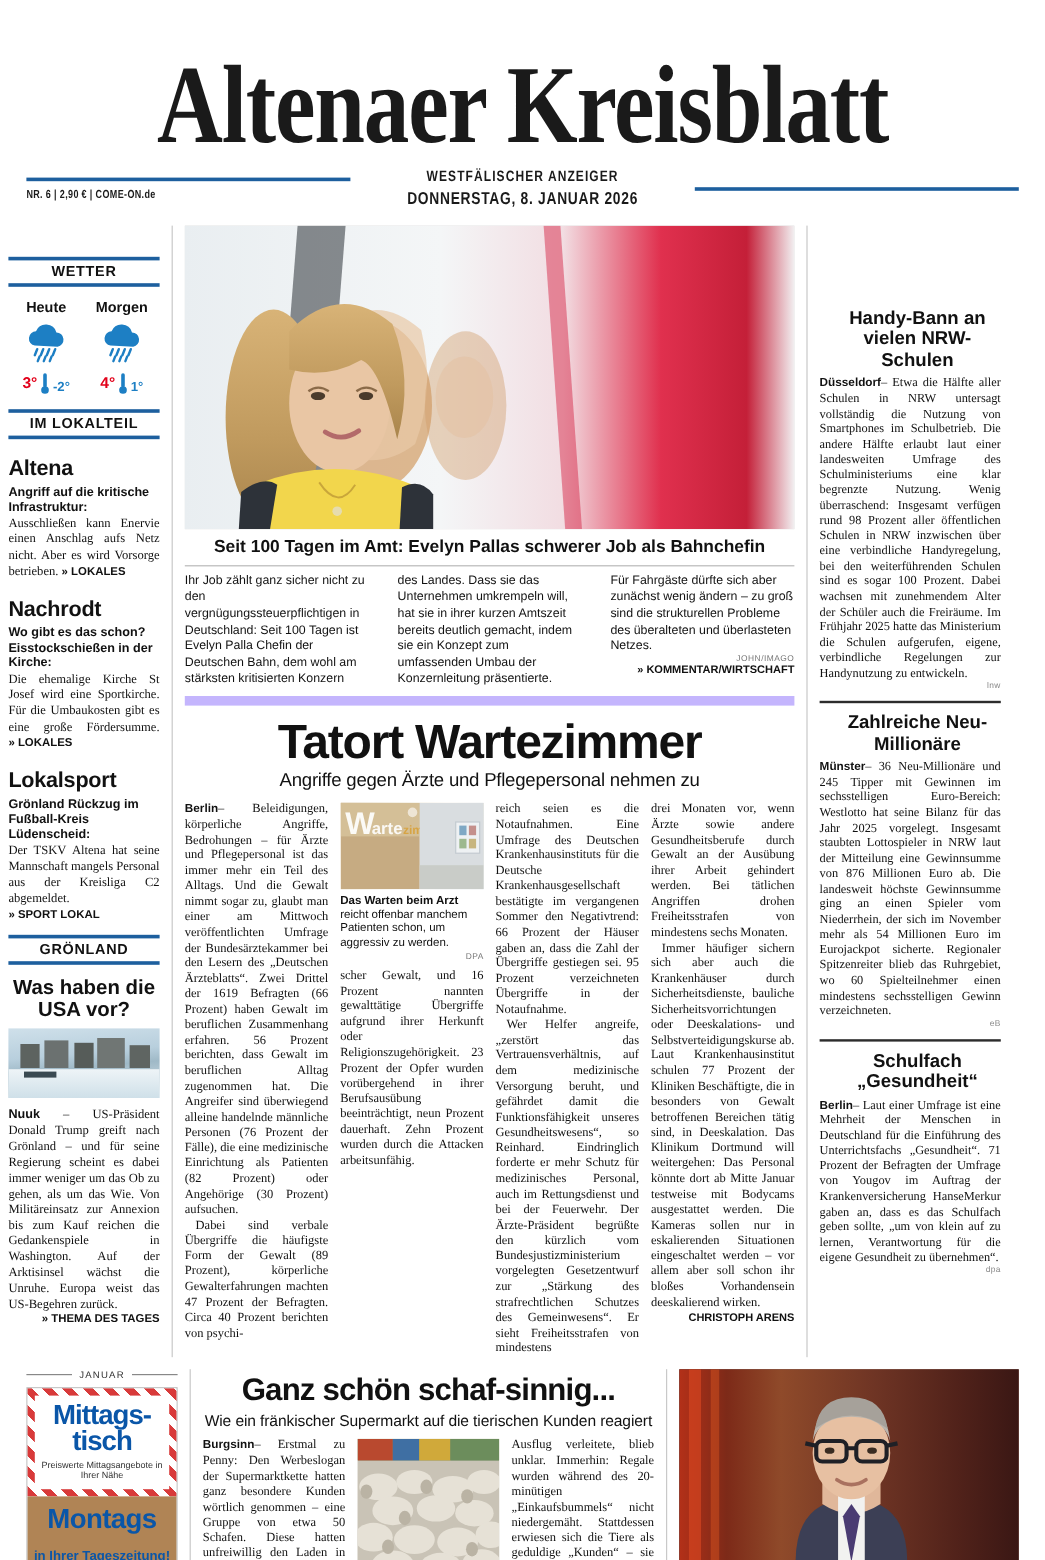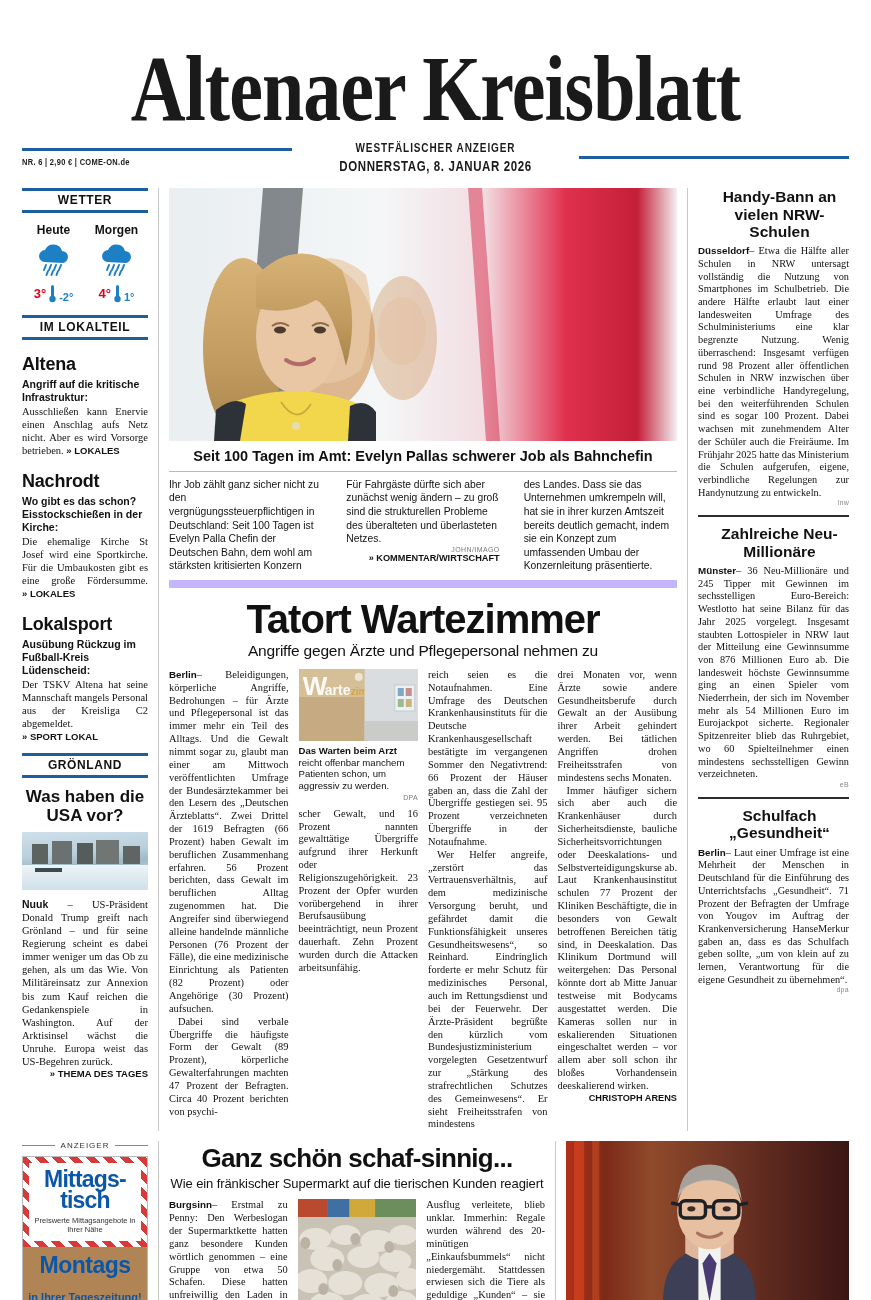--- a/index.html
+++ b/index.html
@@ -47,23 +47,24 @@
     font-size: 7.5px; font-weight:700; letter-spacing:0.3px; color:#1a1a1a;
     margin-top: 6px; transform: scaleY(1.3); transform-origin: left center;
     display:block;
   }
   .mh-left { flex: 0 0 270px; }
   .mh-right { flex: 0 0 270px; display:flex; justify-content:flex-end; }
 
   
   .grid {
     display: flex;
-    padding: 0 22px;
+    padding: 0 7px;
     margin-top: 16px;
     gap: 0;
+    align-items: center;
   }
   .col-left  { width: 136px; flex: 0 0 136px; padding-right: 10px; }
   .col-mid   { width: 530px; flex: 0 0 530px; padding: 0 10px;
                border-left: 1px solid #c9c9c9; border-right: 1px solid #c9c9c9; }
   .col-right { width: 161px; flex: 0 0 161px; padding-left: 10px; }
 
   
   .kicker-bar {
     border-top: 3px solid #1d5f9e;
     border-bottom: 3px solid #1d5f9e;
@@ -289,21 +290,21 @@
         <div class="sb-h2">Nachrodt</div>
         <div class="sb-lead">Wo gibt es das schon? Eisstockschießen in der Kirche:</div>
         <div class="sb-body">
           <span>Die ehemalige Kirche St Josef wird eine Sportkirche. Für die Umbaukosten gibt es eine große Fördersumme.</span>
           <span class="ref">» LOKALES</span>
         </div>
       </div>
 
       <div>
         <div class="sb-h2">Lokalsport</div>
-        <div class="sb-lead">Ausübung Rückzug im Fußball-Kreis Lüdenscheid:</div>
+        <div class="sb-lead">Grönland Rückzug im Fußball-Kreis Lüdenscheid:</div>
         <div class="sb-body">
           <span>Der TSKV Altena hat seine Mannschaft mangels Personal aus der Kreisliga C2 abgemeldet.</span>
           <span class="ref">» SPORT LOKAL</span>
         </div>
       </div>
 
       <div style="height:10px"></div>
       <div class="kicker-bar">GRÖNLAND</div>
       <div class="gl-head">Was haben die USA vor?</div>
       <div class="gl-photo">
@@ -364,26 +365,26 @@
         </svg>
       </div>
 
       <div class="hero-caption">Seit 100 Tagen im Amt: Evelyn Pallas schwerer Job als Bahnchefin</div>
 
       <div class="three-col">
         <div>
           <div class="tc-text">Ihr Job zählt ganz sicher nicht zu den vergnügungssteuerpflichtigen in Deutschland: Seit 100 Tagen ist Evelyn Palla Chefin der Deutschen Bahn, dem wohl am stärksten kritisierten Konzern</div>
         </div>
         <div>
+          <div class="tc-text">des Landes. Dass sie das Unternehmen umkrempeln will, hat sie in ihrer kurzen Amtszeit bereits deutlich gemacht, indem sie ein Konzept zum umfassenden Umbau der Konzernleitung präsentierte.</div>
+        </div>
+        <div>
           <div class="tc-text">Für Fahrgäste dürfte sich aber zunächst wenig ändern – zu groß sind die strukturellen Probleme des überalteten und überlasteten Netzes.</div>
           <div class="tc-credit">JOHN/IMAGO</div>
           <div class="byline">» KOMMENTAR/WIRTSCHAFT</div>
-        </div>
-        <div>
-          <div class="tc-text">des Landes. Dass sie das Unternehmen umkrempeln will, hat sie in ihrer kurzen Amtszeit bereits deutlich gemacht, indem sie ein Konzept zum umfassenden Umbau der Konzernleitung präsentierte.</div>
         </div>
       </div>
 
       <div class="main-head">Tatort Wartezimmer</div>
       <div class="main-sub">Angriffe gegen Ärzte und Pflegepersonal nehmen zu</div>
 
       <div class="art-cols">
         <div class="art-col">
           <div class="art-body">
             <p class="first"><span class="city">Berlin</span><span>– Beleidigungen, körperliche Angriffe, Bedrohungen – für Ärzte und Pflegepersonal ist das immer mehr ein Teil des Alltags. Und die Gewalt nimmt sogar zu, glaubt man einer am Mittwoch veröffentlichten Umfrage der Bundesärztekammer bei den Lesern des „Deutschen Ärzteblatts“. Zwei Drittel der 1619 Befragten (66 Prozent) haben Gewalt im beruflichen Zusammenhang erfahren. 56 Prozent berichten, dass Gewalt im beruflichen Alltag zugenommen hat. Die Angreifer sind überwiegend alleine handelnde männliche Personen (76 Prozent der Fälle), die eine medizinische Einrichtung als Patienten (82 Prozent) oder Angehörige (30 Prozent) aufsuchen.</span></p>
@@ -463,21 +464,21 @@
         <div class="rc-credit">dpa</div>
       </div>
     </div>
   </div>
 
   <div class="bottom">
 
     <div class="b-left">
       <div class="anzeige-label">
         <span class="ln"></span>
-        <span>ANZEIGER</span>
+        <span>JANUAR</span>
         <span class="ln"></span>
       </div>
       <div class="ad-box">
         <div class="ad-top">
           <div class="ad-white">
             <div class="ad-t1">Mittags-</div>
             <div class="ad-t1 small">tisch</div>
             <div class="ad-t2">Preiswerte Mittagsangebote in Ihrer Nähe</div>
           </div>
         </div>

